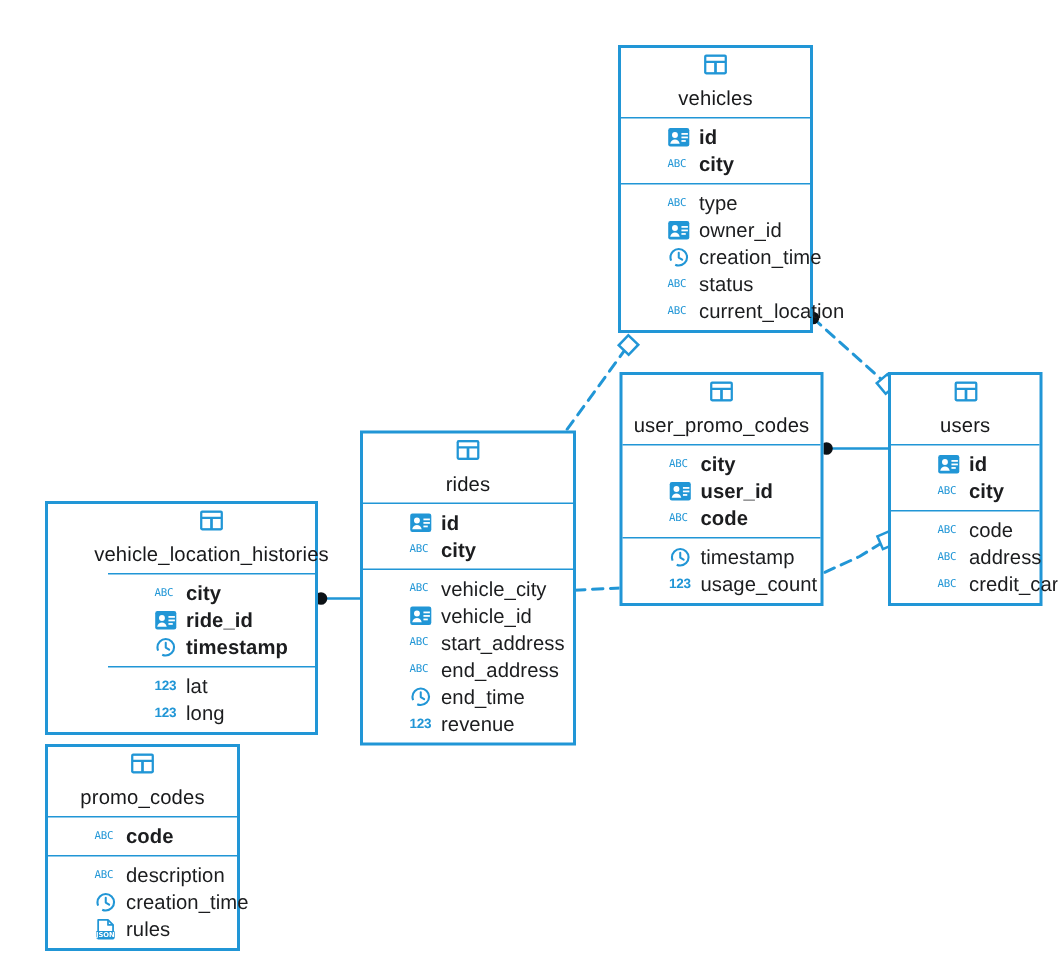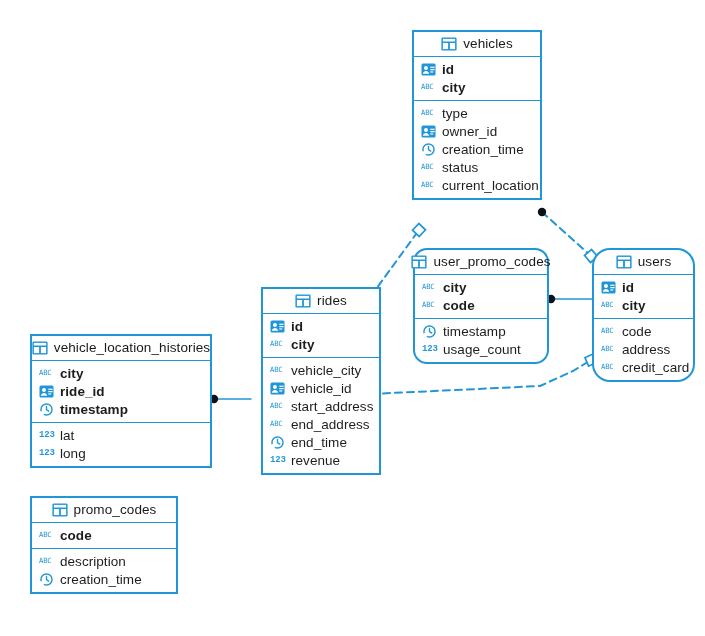--- a/index.html
+++ b/index.html
@@ -20,37 +20,39 @@
     border:2px solid #2196d6;
     box-sizing:border-box;
     z-index:5;
   }
   .table-header{
     display:flex;align-items:center;justify-content:center;
     gap:6px;
     padding:4px 8px 5px 8px;
     border-bottom:1px solid #2196d6;
     box-sizing:border-box;
+    flex-direction:column;
   }
   .table-title{
     font-size:13.5px;
     color:#18191b;
     letter-spacing:.1px;
     white-space:nowrap;
   }
   .field-group{
     padding:3px 0 4px 0;
     box-sizing:border-box;
   }
   .field-group + .field-group{border-top:1px solid #2196d6;}
   .field-row{
     display:flex;align-items:center;gap:6px;
     padding:1.5px 8px 1.5px 7px;
     white-space:nowrap;
     box-sizing:border-box;
+    margin-left:24px;
   }
   .field-name{font-size:13.5px;color:#1c1d1f;letter-spacing:.05px;}
   .field-row.pk .field-name{font-weight:bold;}
 
   
   .ficon{
     width:15px;height:15px;
     flex:0 0 15px;
     position:relative;
     display:inline-block;
@@ -61,21 +63,21 @@
   .hicon svg{display:block;width:16px;height:14px;}
 
   .lbl-abc{
     font-family:"DejaVu Sans Mono","Liberation Mono",monospace;
     font-size:7.2px;font-weight:normal;color:#2196d6;
     letter-spacing:-0.2px;
     position:absolute;left:0;top:3px;
     line-height:8px;
   }
   .lbl-123{
-    font-family:Liberation Mono, monospace;
+    font-family:Liberation Sans, sans-serif;
     font-size:9px;font-weight:bold;color:#2196d6;
     position:absolute;left:0;top:2px;
     line-height:10px;letter-spacing:-0.2px;
   }
 </style>
 </head>
 <body>
 
 <div id="canvas">
 
@@ -174,38 +176,51 @@
           <span class="field-name">status</span>
         </div>
         <div class="field-row">
           <span class="ficon">
             <span class="lbl-abc">ABC</span>
           </span>
           <span class="field-name">current_location</span>
         </div>
       </div>
     </div>
-    <div class="table-node" style="left: 413px; top: 248px; width: 136px; border-radius: 14px;">
+    <div class="table-node" style="left: 413px; top: 248px; width: 136px;">
       <div class="table-header">
         <span class="hicon">
           <svg viewBox="0 0 16 14">
             <rect x="0.4" y="0.4" width="15.2" height="13.2" rx="1.4" fill="#2196d6"></rect>
             <rect x="1.9" y="1.9" width="12.2" height="2.6" fill="#ffffff"></rect>
             <rect x="1.9" y="6.0" width="5.2" height="6.1" fill="#ffffff"></rect>
             <rect x="8.9" y="6.0" width="5.2" height="6.1" fill="#ffffff"></rect>
           </svg>
         </span>
         <span class="table-title">user_promo_codes</span>
       </div>
       <div class="field-group">
         <div class="field-row pk">
           <span class="ficon">
             <span class="lbl-abc">ABC</span>
           </span>
           <span class="field-name">city</span>
+        </div>
+        <div class="field-row pk">
+          <span class="ficon">
+            <svg viewBox="0 0 16 16">
+              <rect x="0.5" y="1.5" width="15" height="13" rx="1.6" fill="#2196d6"></rect>
+              <circle cx="5.3" cy="6.4" r="2.1" fill="#ffffff"></circle>
+              <path d="M1.9 12.6c0.5-2.1 1.9-3.0 3.4-3.0s2.9 0.9 3.4 3.0z" fill="#ffffff"></path>
+              <rect x="9.9" y="5.0" width="4.6" height="1.25" fill="#ffffff"></rect>
+              <rect x="9.9" y="7.5" width="4.6" height="1.25" fill="#ffffff"></rect>
+              <rect x="9.9" y="10.0" width="3.1" height="1.25" fill="#ffffff"></rect>
+            </svg>
+          </span>
+          <span class="field-name">user_id</span>
         </div>
         <div class="field-row pk">
           <span class="ficon">
             <span class="lbl-abc">ABC</span>
           </span>
           <span class="field-name">code</span>
         </div>
       </div>
       <div class="field-group">
         <div class="field-row">
@@ -218,21 +233,21 @@
           <span class="field-name">timestamp</span>
         </div>
         <div class="field-row">
           <span class="ficon">
             <span class="lbl-123">123</span>
           </span>
           <span class="field-name">usage_count</span>
         </div>
       </div>
     </div>
-    <div class="table-node" style="left: 592px; top: 248px; width: 103px; border-radius: 18px;">
+    <div class="table-node" style="left: 592px; top: 248px; width: 103px;">
       <div class="table-header">
         <span class="hicon">
           <svg viewBox="0 0 16 14">
             <rect x="0.4" y="0.4" width="15.2" height="13.2" rx="1.4" fill="#2196d6"></rect>
             <rect x="1.9" y="1.9" width="12.2" height="2.6" fill="#ffffff"></rect>
             <rect x="1.9" y="6.0" width="5.2" height="6.1" fill="#ffffff"></rect>
             <rect x="8.9" y="6.0" width="5.2" height="6.1" fill="#ffffff"></rect>
           </svg>
         </span>
         <span class="table-title">users</span>
@@ -272,21 +287,21 @@
           <span class="field-name">address</span>
         </div>
         <div class="field-row">
           <span class="ficon">
             <span class="lbl-abc">ABC</span>
           </span>
           <span class="field-name">credit_card</span>
         </div>
       </div>
     </div>
-    <div class="table-node" style="left: 261px; top: 287px; width: 120px;">
+    <div class="table-node" style="left: 240px; top: 287px; width: 144px;">
       <div class="table-header">
         <span class="hicon">
           <svg viewBox="0 0 16 14">
             <rect x="0.4" y="0.4" width="15.2" height="13.2" rx="1.4" fill="#2196d6"></rect>
             <rect x="1.9" y="1.9" width="12.2" height="2.6" fill="#ffffff"></rect>
             <rect x="1.9" y="6.0" width="5.2" height="6.1" fill="#ffffff"></rect>
             <rect x="8.9" y="6.0" width="5.2" height="6.1" fill="#ffffff"></rect>
           </svg>
         </span>
         <span class="table-title">rides</span>
@@ -354,21 +369,21 @@
           <span class="field-name">end_time</span>
         </div>
         <div class="field-row">
           <span class="ficon">
             <span class="lbl-123">123</span>
           </span>
           <span class="field-name">revenue</span>
         </div>
       </div>
     </div>
-    <div class="table-node" style="left: 30px; top: 334px; width: 182px;">
+    <div class="table-node" style="left: 30px; top: 334px; width: 182px; padding-left: 40px;">
       <div class="table-header">
         <span class="hicon">
           <svg viewBox="0 0 16 14">
             <rect x="0.4" y="0.4" width="15.2" height="13.2" rx="1.4" fill="#2196d6"></rect>
             <rect x="1.9" y="1.9" width="12.2" height="2.6" fill="#ffffff"></rect>
             <rect x="1.9" y="6.0" width="5.2" height="6.1" fill="#ffffff"></rect>
             <rect x="8.9" y="6.0" width="5.2" height="6.1" fill="#ffffff"></rect>
           </svg>
         </span>
         <span class="table-title">vehicle_location_histories</span>
@@ -411,21 +426,21 @@
           <span class="field-name">lat</span>
         </div>
         <div class="field-row">
           <span class="ficon">
             <span class="lbl-123">123</span>
           </span>
           <span class="field-name">long</span>
         </div>
       </div>
     </div>
-    <div class="table-node" style="left: 30px; top: 496px; width: 148px;">
+    <div class="table-node" style="left: 30px; top: 496px; width: 130px;">
       <div class="table-header">
         <span class="hicon">
           <svg viewBox="0 0 16 14">
             <rect x="0.4" y="0.4" width="15.2" height="13.2" rx="1.4" fill="#2196d6"></rect>
             <rect x="1.9" y="1.9" width="12.2" height="2.6" fill="#ffffff"></rect>
             <rect x="1.9" y="6.0" width="5.2" height="6.1" fill="#ffffff"></rect>
             <rect x="8.9" y="6.0" width="5.2" height="6.1" fill="#ffffff"></rect>
           </svg>
         </span>
         <span class="table-title">promo_codes</span>
@@ -447,15 +462,26 @@
         </div>
         <div class="field-row">
           <span class="ficon">
             <svg viewBox="0 0 16 16">
               <path d="M8 2.1a5.9 5.9 0 1 1 0 11.8A5.9 5.9 0 0 1 8 2.1" fill="none" stroke="#2196d6" stroke-width="1.5" stroke-dasharray="21 4.2"></path>
               <path d="M8 4.8V8.2l2.4 1.5" fill="none" stroke="#2196d6" stroke-width="1.45" stroke-linecap="round" stroke-linejoin="round"></path>
             </svg>
           </span>
           <span class="field-name">creation_time</span>
         </div>
+        <div class="field-row">
+          <span class="ficon">
+            <svg viewBox="0 0 16 16">
+              <path d="M2.6 1.4h7.0l3.6 3.5v9.7H2.6z" fill="#ffffff" stroke="#2196d6" stroke-width="1.25" stroke-linejoin="round"></path>
+              <path d="M9.6 1.4v3.5h3.6" fill="none" stroke="#2196d6" stroke-width="1.25" stroke-linejoin="round"></path>
+              <rect x="1.1" y="9.3" width="13.3" height="5.4" rx="0.7" fill="#2196d6"></rect>
+              <text x="7.75" y="13.5" font-family="DejaVu Sans, sans-serif" font-size="4.8" font-weight="bold" fill="#ffffff" text-anchor="middle">JSON</text>
+            </svg>
+          </span>
+          <span class="field-name">rules</span>
+        </div>
       </div>
     </div>
   </div>
 
 </body></html>

